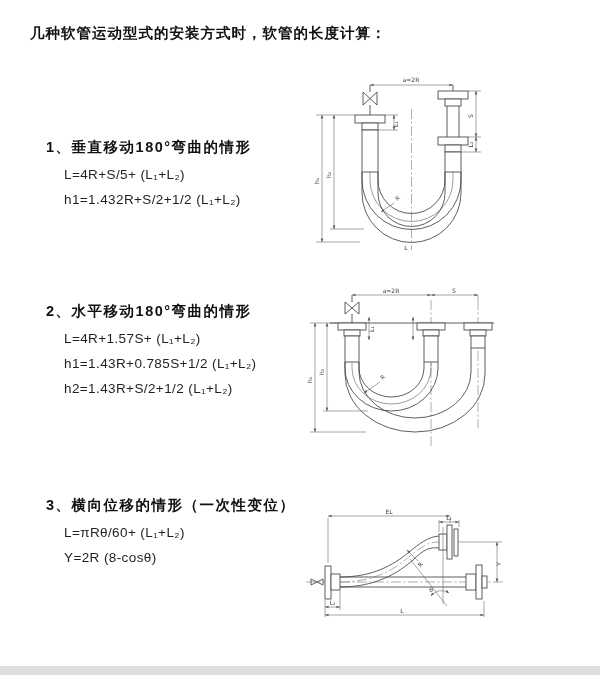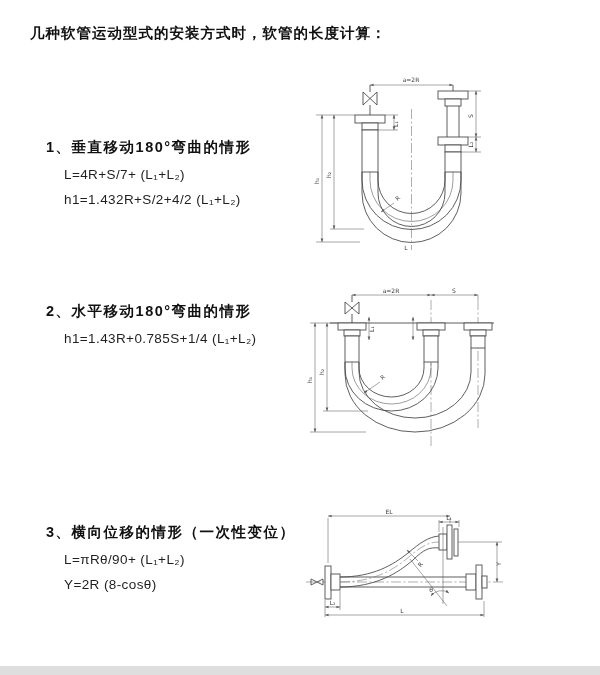--- a/index.html
+++ b/index.html
@@ -8,21 +8,21 @@
     font-family:"Liberation Sans","DejaVu Sans",sans-serif;color:#1c1c1c;
     overflow:hidden;margin:0 auto;text-decoration:underline;
   }
   .doc-title{
     position:absolute;left:30px;top:24px;font-size:14.5px;font-weight:bold;
     letter-spacing:1px;color:#111;
   }
   .sec{position:absolute;left:46px;width:262px;}
   .sec-head{font-size:14.5px;font-weight:bold;letter-spacing:1.5px;color:#111;}
   .formula{margin:10px 0 0 18px;font-size:13.5px;letter-spacing:.4px;color:#1f1f1f;white-space:nowrap;}
-  .sec1{top:102px;margin-top:36px;} .sec2{top:302px;} .sec3{top:523px;}
+  .sec1{top:102px;margin-top:36px;} .sec2{top:302px;} .sec3{top:496px;}
   .diag{position:absolute;}
   .d1{left:300px;top:63px;} .d2{left:296px;top:280px;} .d3{left:298px;top:503px;}
   .page-edge{position:absolute;left:0;bottom:0;width:600px;height:9px;background:#dedede;}
   
   .ln{stroke:#4d4d4d;stroke-width:.9;fill:none;}
   .fit{stroke:#4d4d4d;stroke-width:.9;fill:#ffffff;}
   .thin{stroke-width:.55;}
   .dim{stroke:#5e5e5e;stroke-width:.55;fill:none;}
   .cl{stroke:#787878;stroke-width:.6;stroke-dasharray:10 2.5 2 2.5;fill:none;}
   .lbl{fill:#3a3a3a;font-size:6px;font-family:"DejaVu Sans",sans-serif;text-anchor:middle;}
@@ -30,22 +30,22 @@
 </style>
 </head>
 <body>
 
 <div class="page">
 
   <div class="doc-title">几种软管运动型式的安装方式时，软管的长度计算：</div>
 
   <div class="sec sec1">
     <div class="sec-head">1、垂直移动180°弯曲的情形</div>
-    <div class="formula">L=4R+S/7+ (L₁+L₂)</div>
-    <div class="formula">h1=1.432R+S/2+4/2 (L₁+L₂)</div>
+    <div class="formula">L=4R+S/5+ (L₁+L₂)</div>
+    <div class="formula">h1=1.432R+S/2+1/2 (L₁+L₂)</div>
   </div>
 
   <svg class="diag d1" width="290" height="190" viewBox="0 0 290 190">
     <defs>
       <marker id="a1" viewBox="0 0 6 6" markerWidth="7" markerHeight="7" refX="5.6" refY="3" orient="auto-start-reverse">
         <path d="M0,0.9 L5.8,3 L0,5.1 Z" fill="#5e5e5e"></path>
       </marker>
       <pattern id="h1p" width="3.4" height="3.4" patternUnits="userSpaceOnUse" patternTransform="rotate(45)">
         <line class="hx" x1="0" y1="0" x2="0" y2="3.4"></line>
           <line class="hx" x1="0" y1="0" x2="3.4" y2="0"></line>
@@ -113,21 +113,23 @@
       <text class="lbl" x="172.5" y="81.5" font-size="4.5" transform="rotate(-90 172.5 81.5)">L₂</text>
       <text class="lbl" x="19" y="118" font-size="5.5" transform="rotate(-90 19 118)">h₁</text>
       <text class="lbl" x="31" y="112" font-size="5.5" transform="rotate(-90 31 112)">h₂</text>
       <text class="lbl" x="99" y="137" font-size="7" transform="rotate(-40 99 137)">R</text>
       <text class="lbl" x="106" y="187" font-size="8">L</text>
     </g>
   </svg>
 
   <div class="sec sec2">
     <div class="sec-head">2、水平移动180°弯曲的情形</div>
-    <div class="formula">h1=1.43R+0.785S+1/4 (L₁+L₂)</div>
+    <div class="formula">L=4R+1.57S+ (L₁+L₂)</div>
+    <div class="formula">h1=1.43R+0.785S+1/2 (L₁+L₂)</div>
+    <div class="formula">h2=1.43R+S/2+1/2 (L₁+L₂)</div>
   </div>
 
   <svg class="diag d2" width="300" height="180" viewBox="0 0 300 180">
     <defs>
       <marker id="a2" viewBox="0 0 6 6" markerWidth="7" markerHeight="7" refX="5.6" refY="3" orient="auto-start-reverse">
         <path d="M0,0.9 L5.8,3 L0,5.1 Z" fill="#5e5e5e"></path>
       </marker>
       <pattern id="h2p" width="3.4" height="3.4" patternUnits="userSpaceOnUse" patternTransform="rotate(45)">
         <line class="hx" x1="0" y1="0" x2="0" y2="3.4"></line>
           <line class="hx" x1="0" y1="0" x2="3.4" y2="0"></line>
@@ -188,21 +190,21 @@
       <text class="lbl" x="158" y="12.5">S</text>
       <text class="lbl" x="77.5" y="49" font-size="4.5" transform="rotate(-90 77.5 49)">L₁</text>
       <text class="lbl" x="16" y="100" font-size="5.5" transform="rotate(-90 16 100)">h₁</text>
       <text class="lbl" x="28" y="92" font-size="5.5" transform="rotate(-90 28 92)">h₂</text>
       <text class="lbl" x="88" y="99" font-size="7" transform="rotate(-40 88 99)">R</text>
     </g>
   </svg>
 
   <div class="sec sec3">
     <div class="sec-head">3、横向位移的情形（一次性变位）</div>
-    <div class="formula">L=πRθ/90+ (L₁+L₂)</div>
+    <div class="formula">L=πRθ/60+ (L₁+L₂)</div>
     <div class="formula">Y=2R (8-cosθ)</div>
   </div>
 
   <svg class="diag d3" width="300" height="150" viewBox="0 0 300 150">
     <defs>
       <marker id="a3" viewBox="0 0 6 6" markerWidth="7" markerHeight="7" refX="5.6" refY="3" orient="auto-start-reverse">
         <path d="M0,0.9 L5.8,3 L0,5.1 Z" fill="#5e5e5e"></path>
       </marker>
     </defs>
 

